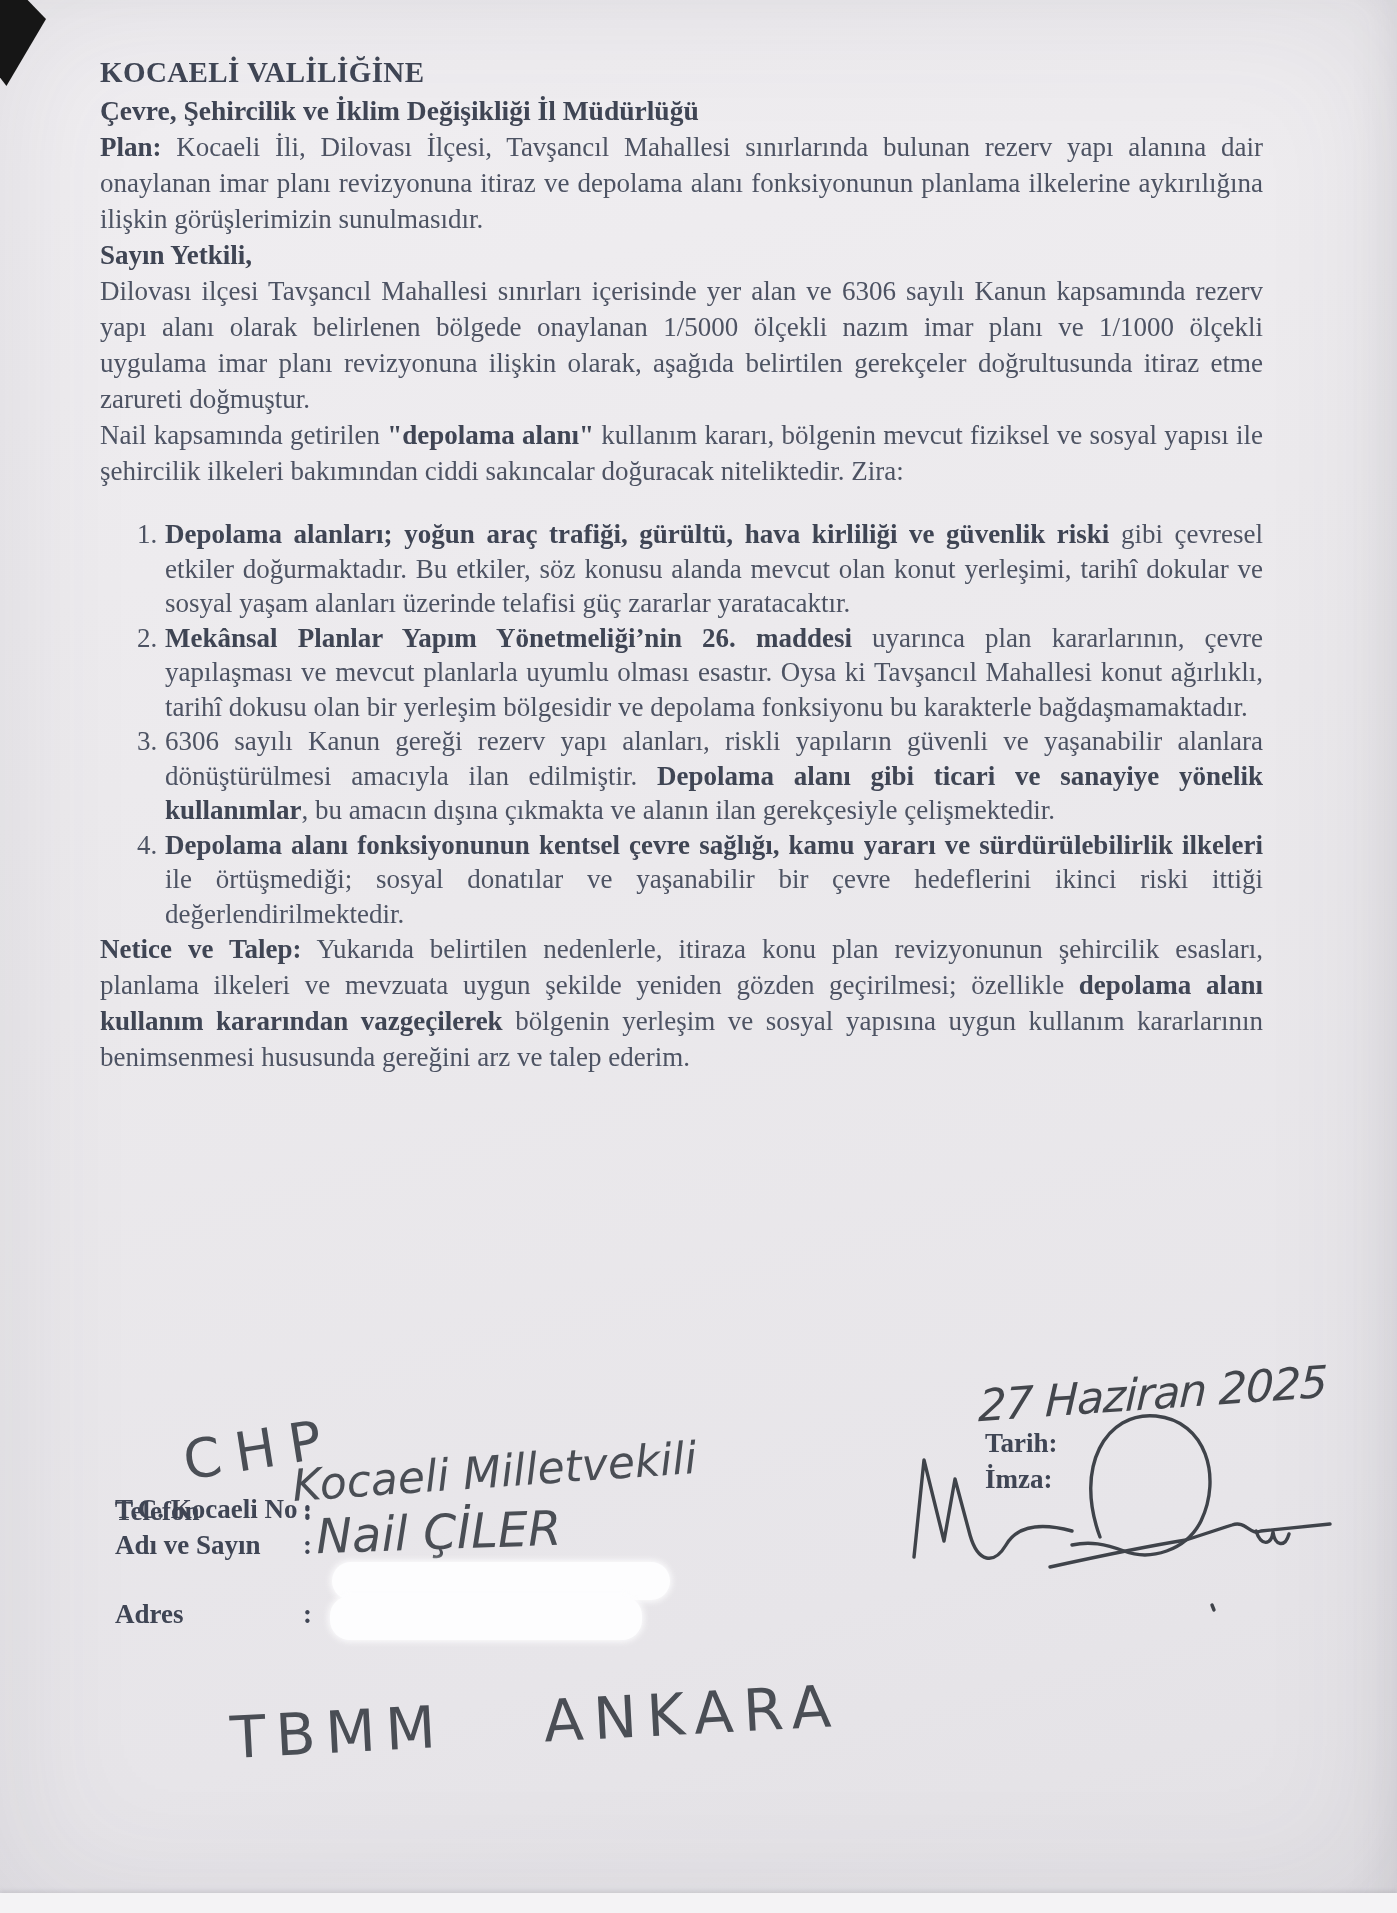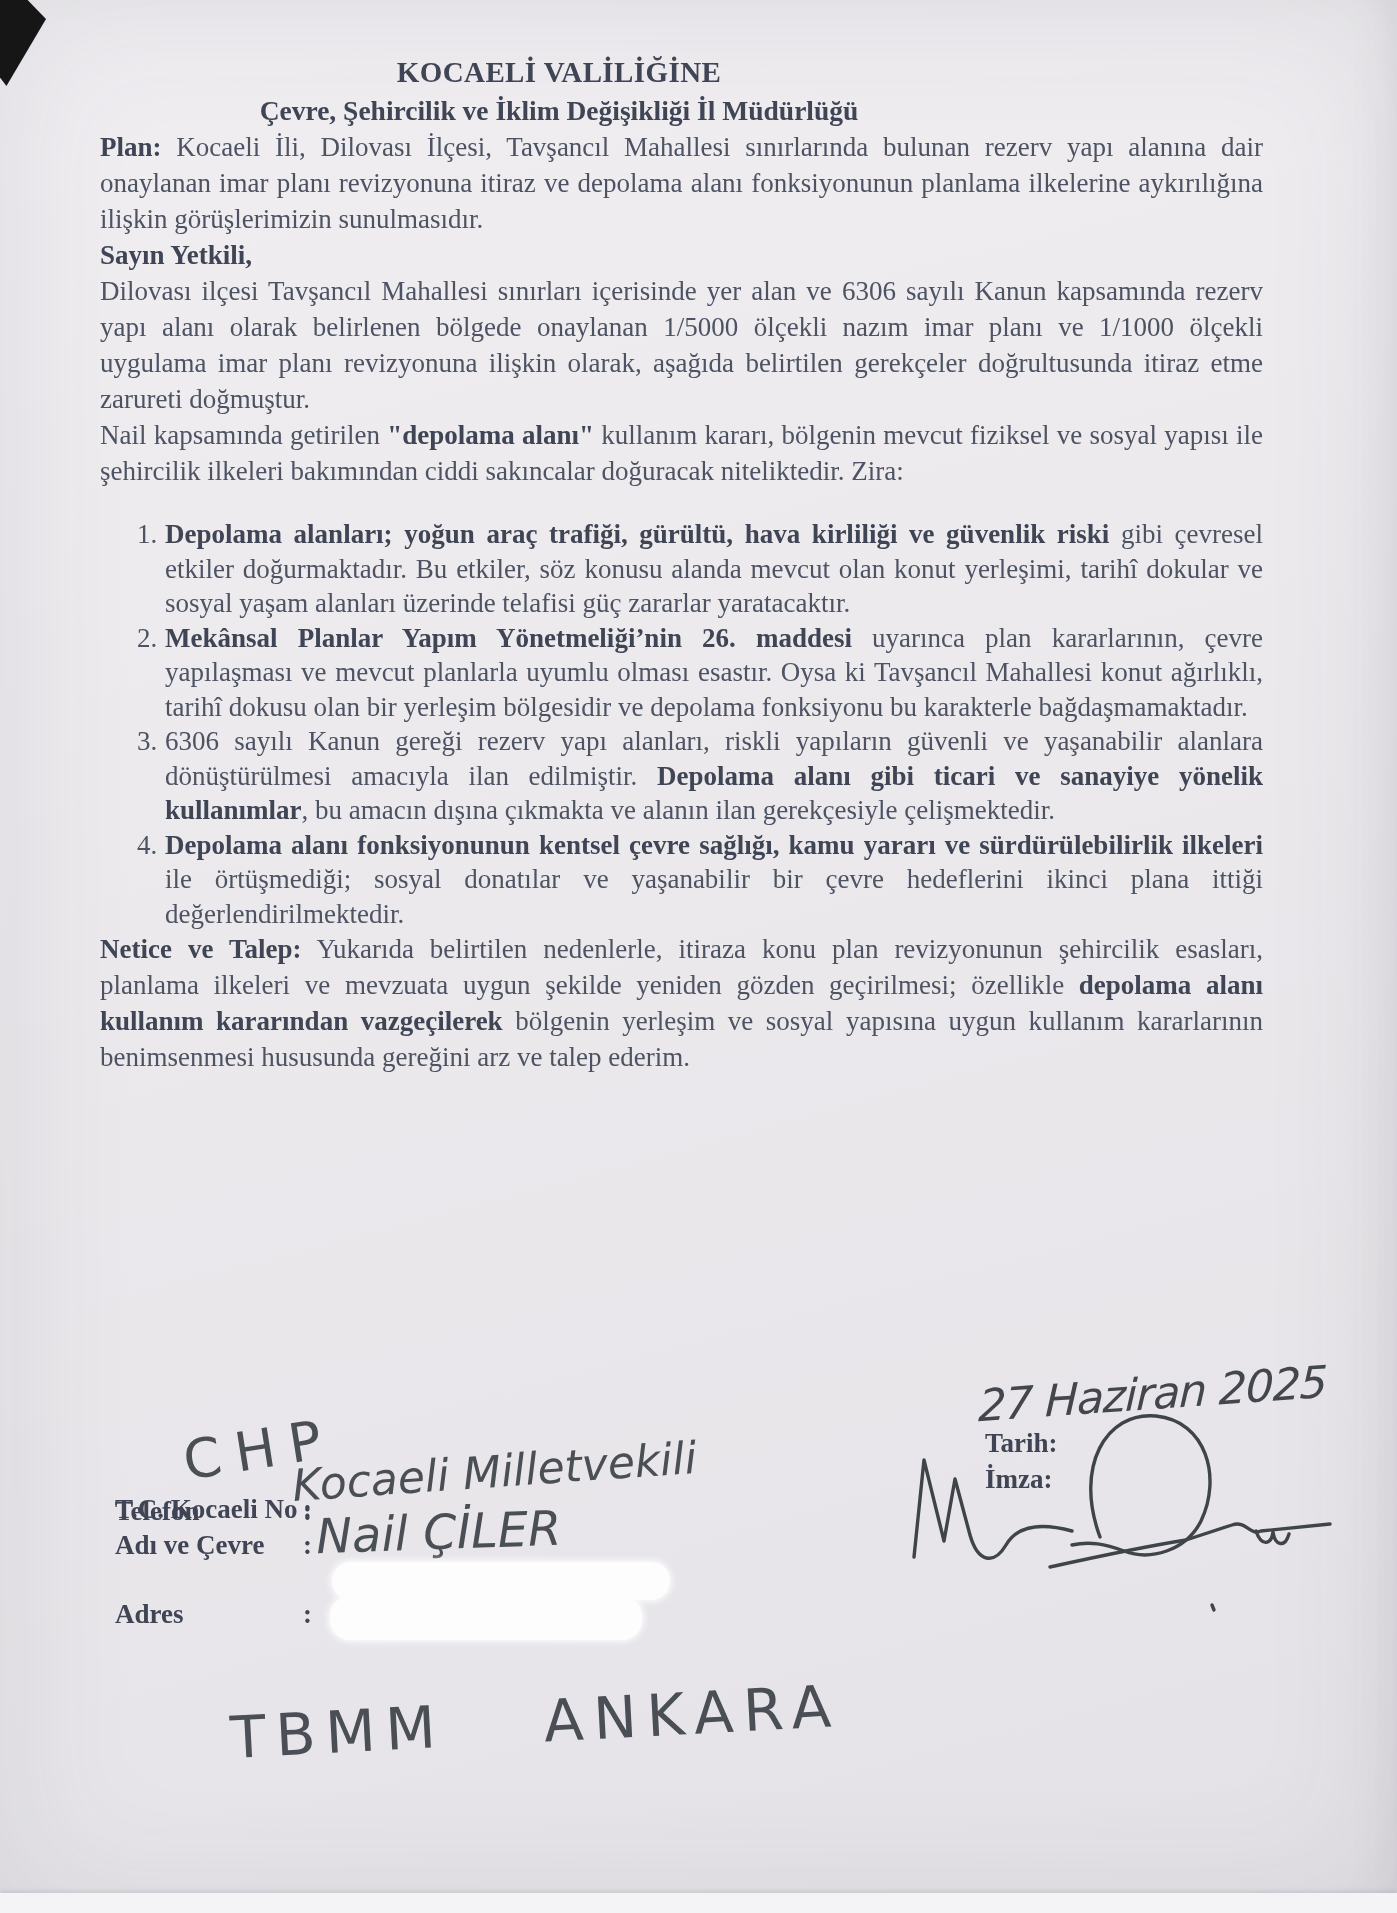--- a/index.html
+++ b/index.html
@@ -13,21 +13,21 @@
     color:#4d5363;
   }
   .corner-mark{
     position:absolute;left:0;top:0;width:46px;height:86px;background:#161616;
     clip-path:polygon(0 0,60% 0,100% 22%,14% 100%,0 90%);
   }
   .letter{
     position:absolute;left:100px;top:54px;width:1163px;
     font-size:27px;line-height:36px;text-align:justify;
   }
-  .headings{width:918px;text-align:center;}
+  .headings{width:918px;text-align:left;}
   .title{font-weight:bold;font-size:29px;letter-spacing:.4px;color:#3f4554;}
   .subtitle{font-weight:bold;font-size:27.5px;color:#3f4554;margin-top:3px;}
   .letter p{margin:0;}
   b,.bold{font-weight:bold;color:#3f4554;}
   .konu{margin-top:54px;}
   .salutation{margin-top:30px;font-weight:bold;color:#3f4554;text-align:left;}
   .p1{margin-top:40px;}
   .p2{margin-top:24px;}
   .reasons{margin-top:28px;line-height:34.5px;}
   .reason{position:relative;margin-left:65px;margin-top:0;}
@@ -78,21 +78,21 @@
       <div class="reason">
         <span class="num">1.</span><span></span><b>Depolama alanları; yoğun araç trafiği, gürültü, hava kirliliği ve güvenlik riski</b><span> gibi çevresel etkiler doğurmaktadır. Bu etkiler, söz konusu alanda mevcut olan konut yerleşimi, tarihî dokular ve sosyal yaşam alanları üzerinde telafisi güç zararlar yaratacaktır.</span>
       </div>
       <div class="reason">
         <span class="num">2.</span><span></span><b>Mekânsal Planlar Yapım Yönetmeliği’nin 26. maddesi</b><span> uyarınca plan kararlarının, çevre yapılaşması ve mevcut planlarla uyumlu olması esastır. Oysa ki Tavşancıl Mahallesi konut ağırlıklı, tarihî dokusu olan bir yerleşim bölgesidir ve depolama fonksiyonu bu karakterle bağdaşmamaktadır.</span>
       </div>
       <div class="reason">
         <span class="num">3.</span><span>6306 sayılı Kanun gereği rezerv yapı alanları, riskli yapıların güvenli ve yaşanabilir alanlara dönüştürülmesi amacıyla ilan edilmiştir. </span><b>Depolama alanı gibi ticari ve sanayiye yönelik kullanımlar</b><span>, bu amacın dışına çıkmakta ve alanın ilan gerekçesiyle çelişmektedir.</span>
       </div>
       <div class="reason">
-        <span class="num">4.</span><span></span><b>Depolama alanı fonksiyonunun kentsel çevre sağlığı, kamu yararı ve sürdürülebilirlik ilkeleri</b><span> ile örtüşmediği; sosyal donatılar ve yaşanabilir bir çevre hedeflerini ikinci plana ittiği değerlendirilmektedir.</span>
+        <span class="num">4.</span><span></span><b>Depolama alanı fonksiyonunun kentsel çevre sağlığı, kamu yararı ve sürdürülebilirlik ilkeleri</b><span> ile örtüşmediği; sosyal donatılar ve yaşanabilir bir çevre hedeflerini ikinci riski ittiği değerlendirilmektedir.</span>
       </div>
     </div>
 
     <p class="netice"><b>Netice ve Talep:</b><span> Yukarıda belirtilen nedenlerle, itiraza konu plan revizyonunun şehircilik esasları, planlama ilkeleri ve mevzuata uygun şekilde yeniden gözden geçirilmesi; özellikle </span><b>depolama alanı kullanım kararından vazgeçilerek</b><span> bölgenin yerleşim ve sosyal yapısına uygun kullanım kararlarının benimsenmesi hususunda gereğini arz ve talep ederim.</span></p>
   </div>
 
   <div class="hw hw-date">27 Haziran 2025</div>
   <div class="print-label lbl-tarih">Tarih:</div>
   <div class="print-label lbl-imza">İmza:</div>
 
@@ -104,21 +104,21 @@
       <path d="M356 126 C361 141 371 141 373 127 C375 141 385 143 389 129"></path>
       <path d="M312 200 L314 205"></path>
     </g>
   </svg>
 
   <div class="hw hw-party">CHP</div>
   <div class="hw hw-role">Kocaeli Milletvekili</div>
   <div class="hw hw-name">Nail ÇİLER</div>
 
   <div class="form-label r1">T.C. Kocaeli No</div>
-  <div class="form-label r2">Adı ve Çevre</div>
+  <div class="form-label r2">Adı ve Sayın</div>
   <div class="form-label r3">Telefon</div>
   <div class="form-label r4">Adres</div>
   <div class="form-colon r1">:</div>
   <div class="form-colon r2">:</div>
   <div class="form-colon r3">:</div>
   <div class="form-colon r4">:</div>
 
   <div class="redaction one"></div>
   <div class="redaction two"></div>
 

